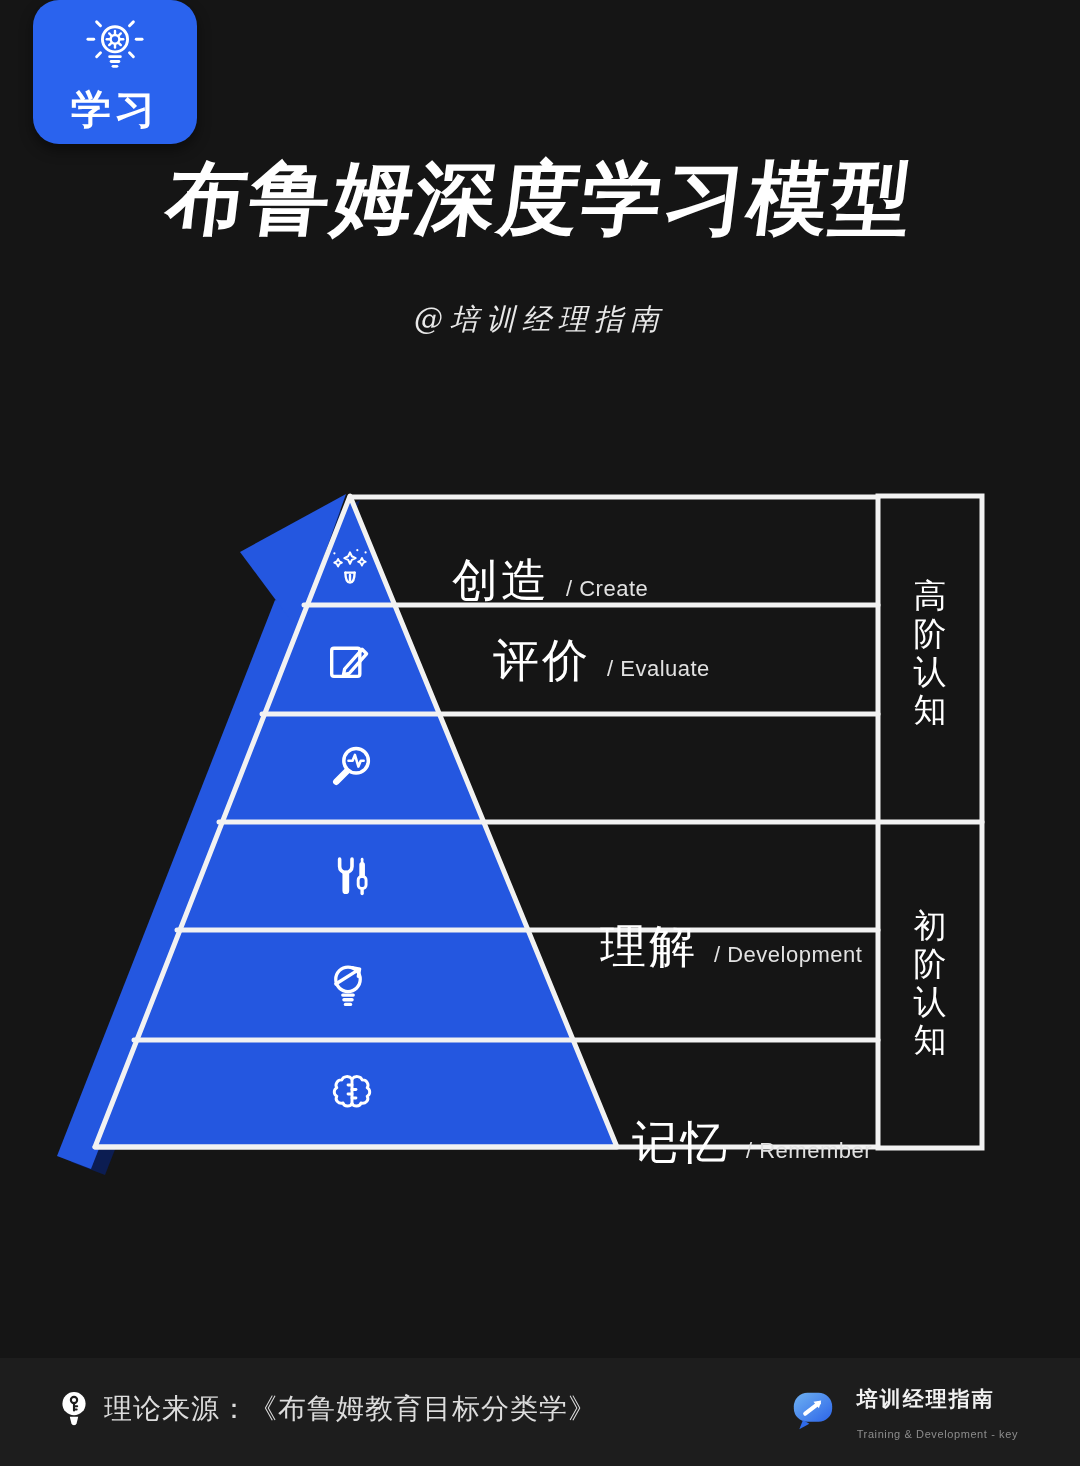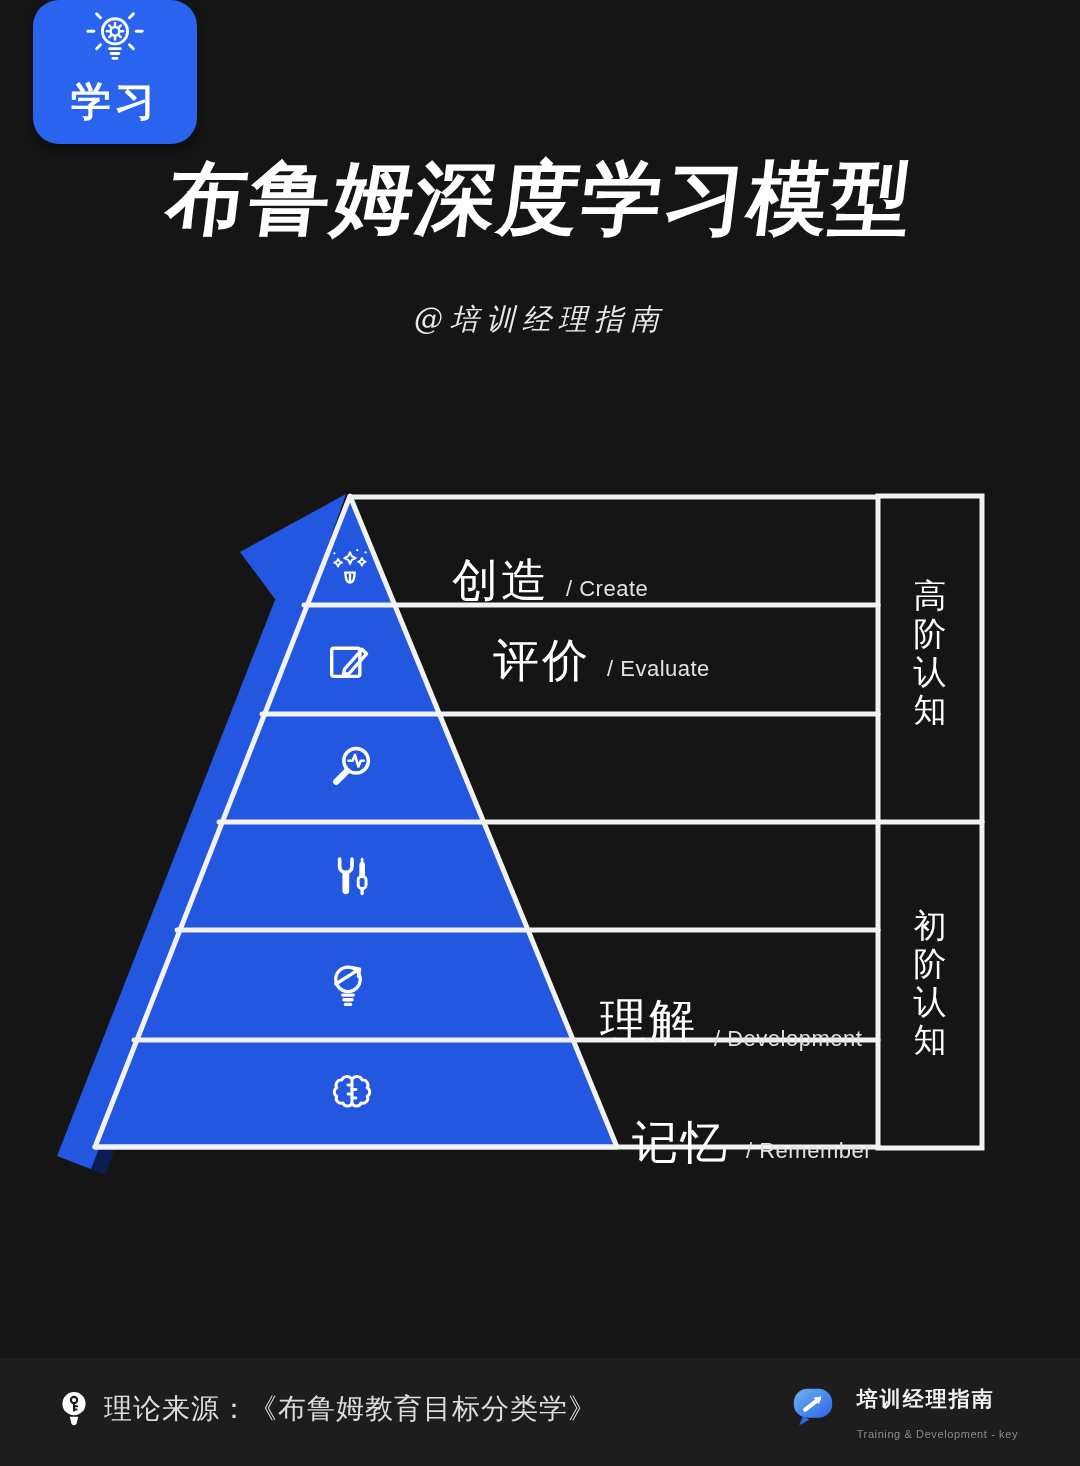--- a/index.html
+++ b/index.html
@@ -5,21 +5,21 @@
   html,body { margin:0; padding:0; background:#000; }
   .canvas {
     position:relative; width:1080px; height:1466px; overflow:hidden;
     background:#151515;
     font-family:"Liberation Sans", sans-serif;
   }
   
   .badge {
     position:absolute; left:33px; top:0px; width:164px; height:144px;
     background:#2a63ee; border-radius:26px;
-    display:flex; flex-direction:column; align-items:center; justify-content:flex-start;
+    display:flex; flex-direction:column; align-items:center; justify-content:center;
     box-shadow:0 6px 14px rgba(0,0,0,.45);
   }
   .badge svg { margin-top:10px; }
   .badge-label { color:#fff; font-size:40px; font-weight:700; letter-spacing:4px; margin-top:2px; }
   
   .title {
     position:absolute; left:0; right:0; top:146px; text-align:center;
     color:#ffffff; font-size:80px; font-weight:800; letter-spacing:3px;
     white-space:nowrap;
   }
@@ -41,21 +41,21 @@
   
   .group-label { position:absolute; width:38px; text-align:center; }
   .group-label span { display:block; color:#fff; font-size:33px; line-height:38px; font-weight:400; }
   
   .footer {
     position:absolute; left:0; top:1358px; width:1080px; height:108px;
     background:#1d1d1d; display:flex; align-items:center; justify-content:space-between;
   }
   .footer-left { display:flex; align-items:flex-start; gap:14px; margin-left:58px; }
   .footer-source { color:#dcdcdc; font-size:28px; letter-spacing:1px; }
-  .footer-logo { display:flex; align-items:flex-start; gap:23px; margin-right:62px; }
+  .footer-logo { display:flex; align-items:center; gap:23px; margin-right:62px; }
   .logo-texts { display:flex; flex-direction:column; }
   .logo-name { color:#f2f2f2; font-size:21px; font-weight:700; letter-spacing:2px; }
   .logo-tagline { color:#8d8d8d; font-size:11px; letter-spacing:0.6px; margin-top:15px; }
 </style>
 </head>
 <body>
 
 <div class="canvas">
 
   <div class="badge">
@@ -176,21 +176,21 @@
   </div>
 
   <div class="row-label" style="left:452px; top:550px;">
     <span class="row-zh">创造</span>
     <span class="row-en">/ Create</span>
   </div>
   <div class="row-label" style="left:493px; top:630px;">
     <span class="row-zh">评价</span>
     <span class="row-en">/ Evaluate</span>
   </div>
-  <div class="row-label" style="left:600px; top:990px;align-items:flex-end;">
+  <div class="row-label" style="left:600px; top:916px;">
     <span class="row-zh">理解</span>
     <span class="row-en">/ Development</span>
   </div>
   <div class="row-label" style="left:632px; top:1112px;">
     <span class="row-zh">记忆</span>
     <span class="row-en">/ Remember</span>
   </div>
 
   <div class="group-label" style="left:911px; top:577px;">
     <span>高</span>

